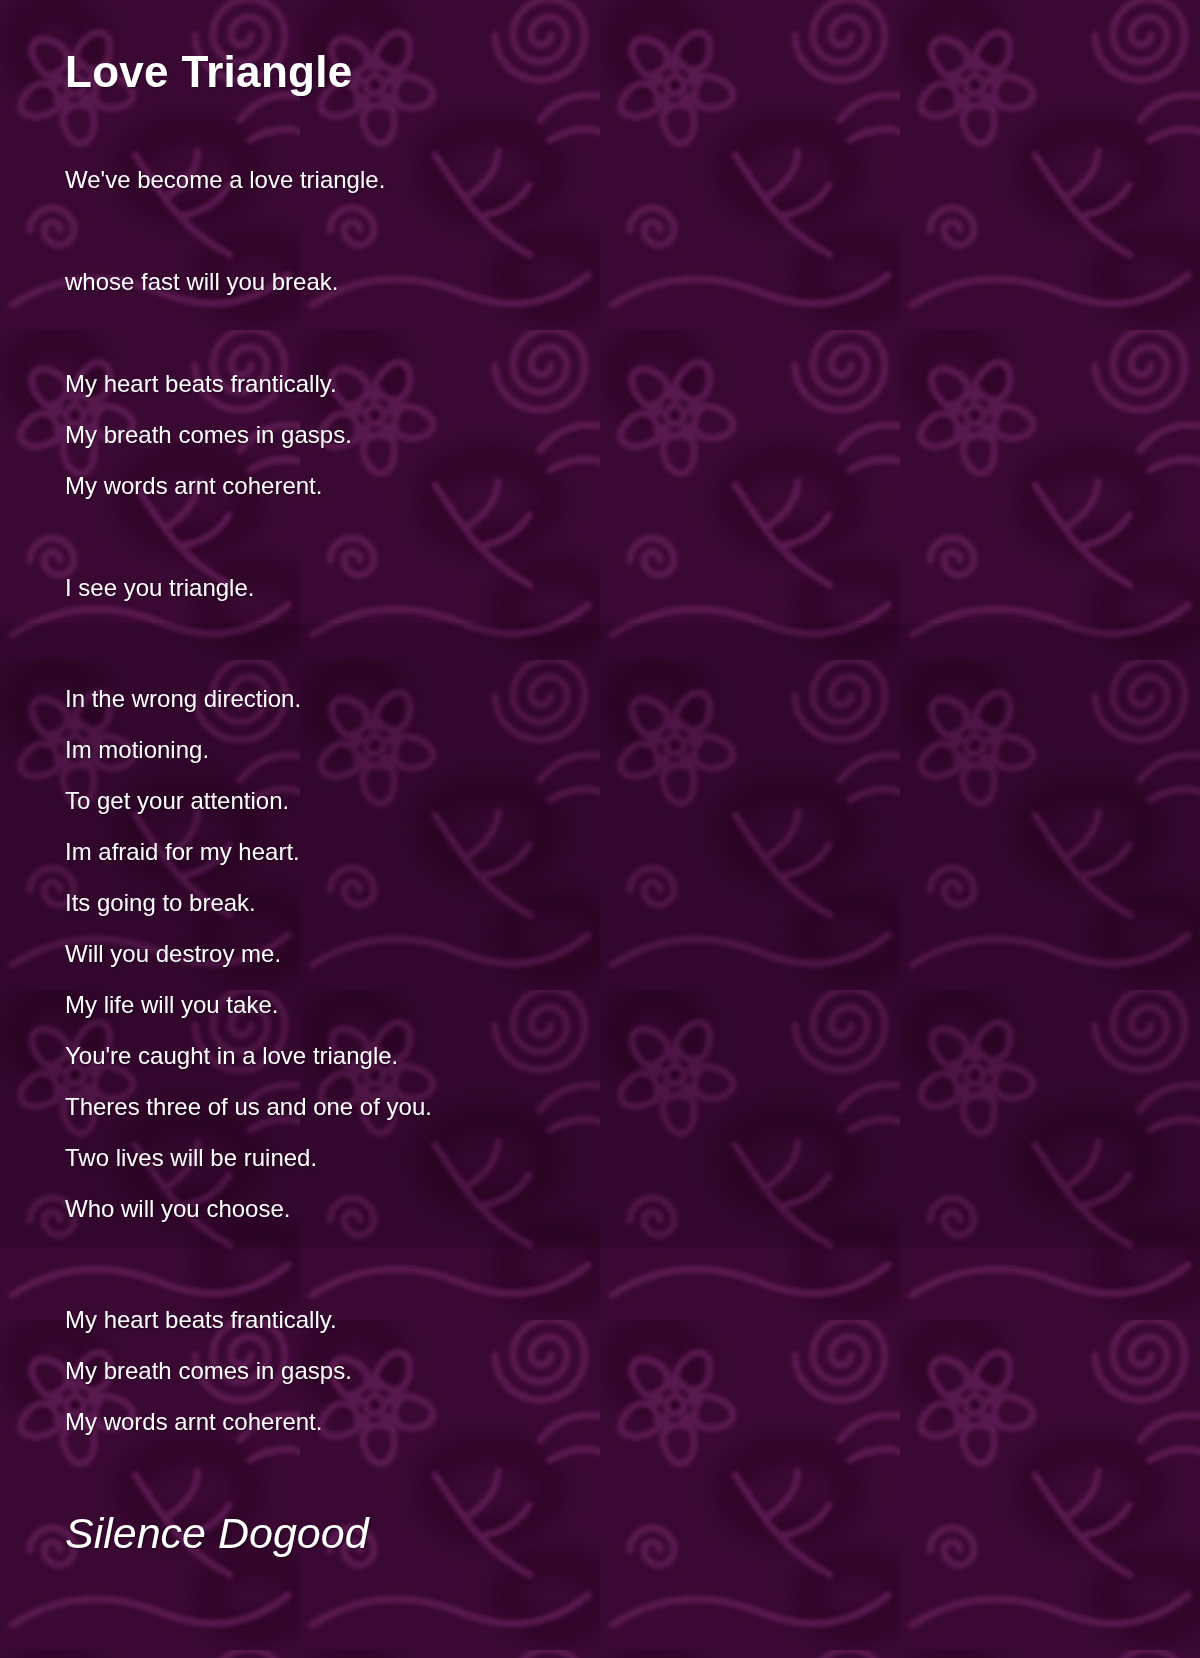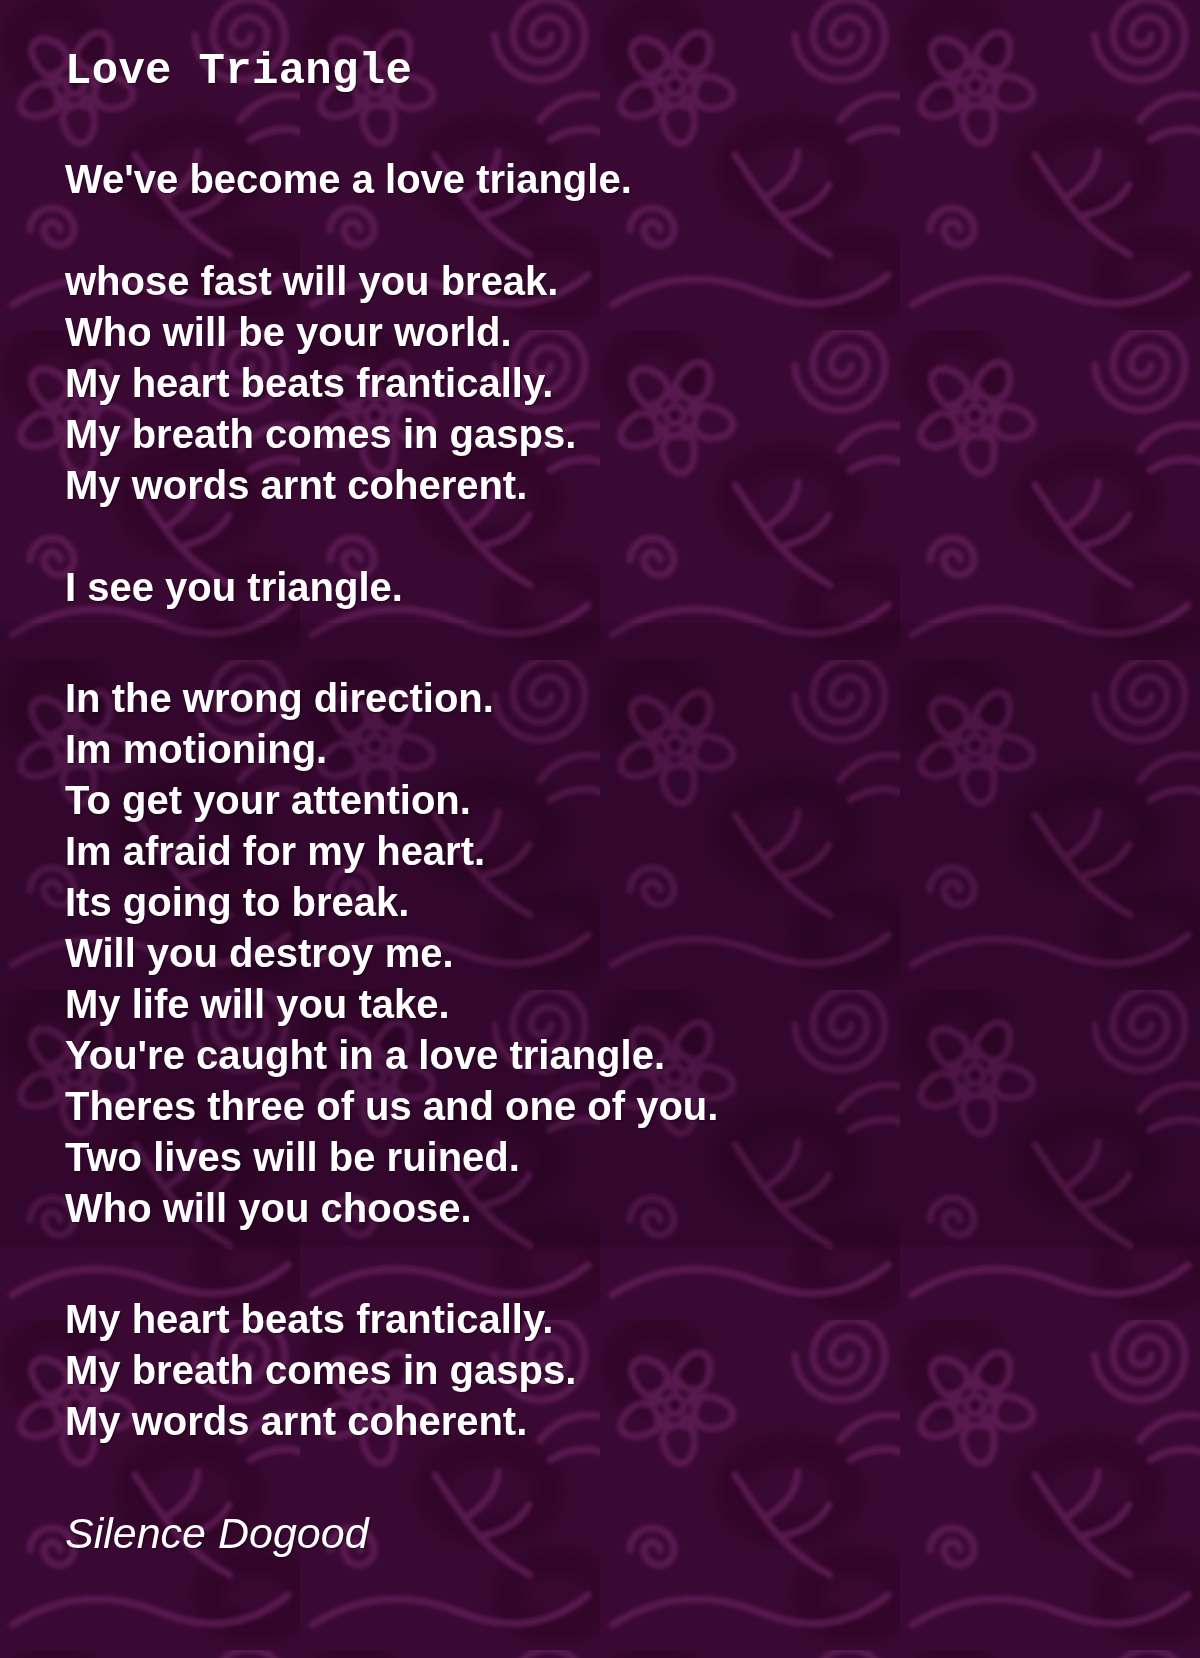--- a/index.html
+++ b/index.html
@@ -26,25 +26,24 @@
     right:40px;
     color:var(--text);
     text-shadow:1px 1px 2px rgba(15,0,12,.55);
   }
   .title{
     font-size:44px;
     line-height:53px;
     font-weight:bold;
     margin:0 0 56px 0;
     letter-spacing:.3px;
-    font-family:Liberation Mono, monospace;
   }
   .stanza{
-    font-size:40px;
-    font-weight:bold;
+    font-size:24px;
+    font-weight:normal;
     line-height:51px;
     margin:0 0 60px 0;
   }
   .author{
     font-size:43px;
     font-style:italic;
     font-weight:normal;
     line-height:52px;
     margin-top:32px;
   }
@@ -101,20 +100,20 @@
     </defs>
     <rect width="1200" height="1658" style="fill:var(--bg)"></rect>
     <rect width="1200" height="1658" fill="url(#lace)"></rect>
 
     <rect y="623" width="1200" height="624" style="fill:var(--band)" opacity="0.15"></rect>
   </svg>
 
   <div class="content">
     <h1 class="title">Love Triangle</h1>
     <div id="stanzas">
-        <p class="stanza"><span>We've become a love triangle.</span><br><br><span>whose fast will you break.</span><br><span>Who will be your world.</span><br><span>My heart beats frantically.</span><br><span>My breath comes in gasps.</span><br><span>My words arnt coherent.</span><br><br><span>I see you triangle.</span></p>
+        <p class="stanza"><span>We've become a love triangle.</span><br><br><span>whose fast will you break.</span><br><br><span>My heart beats frantically.</span><br><span>My breath comes in gasps.</span><br><span>My words arnt coherent.</span><br><br><span>I see you triangle.</span></p>
         <p class="stanza"><span>In the wrong direction.</span><br><span>Im motioning.</span><br><span>To get your attention.</span><br><span>Im afraid for my heart.</span><br><span>Its going to break.</span><br><span>Will you destroy me.</span><br><span>My life will you take.</span><br><span>You're caught in a love triangle.</span><br><span>Theres three of us and one of you.</span><br><span>Two lives will be ruined.</span><br><span>Who will you choose.</span></p>
         <p class="stanza"><span>My heart beats frantically.</span><br><span>My breath comes in gasps.</span><br><span>My words arnt coherent.</span><br></p>
       </div>
     <div class="author">Silence Dogood</div>
   </div>
 
 </div>
 
 </body></html>

